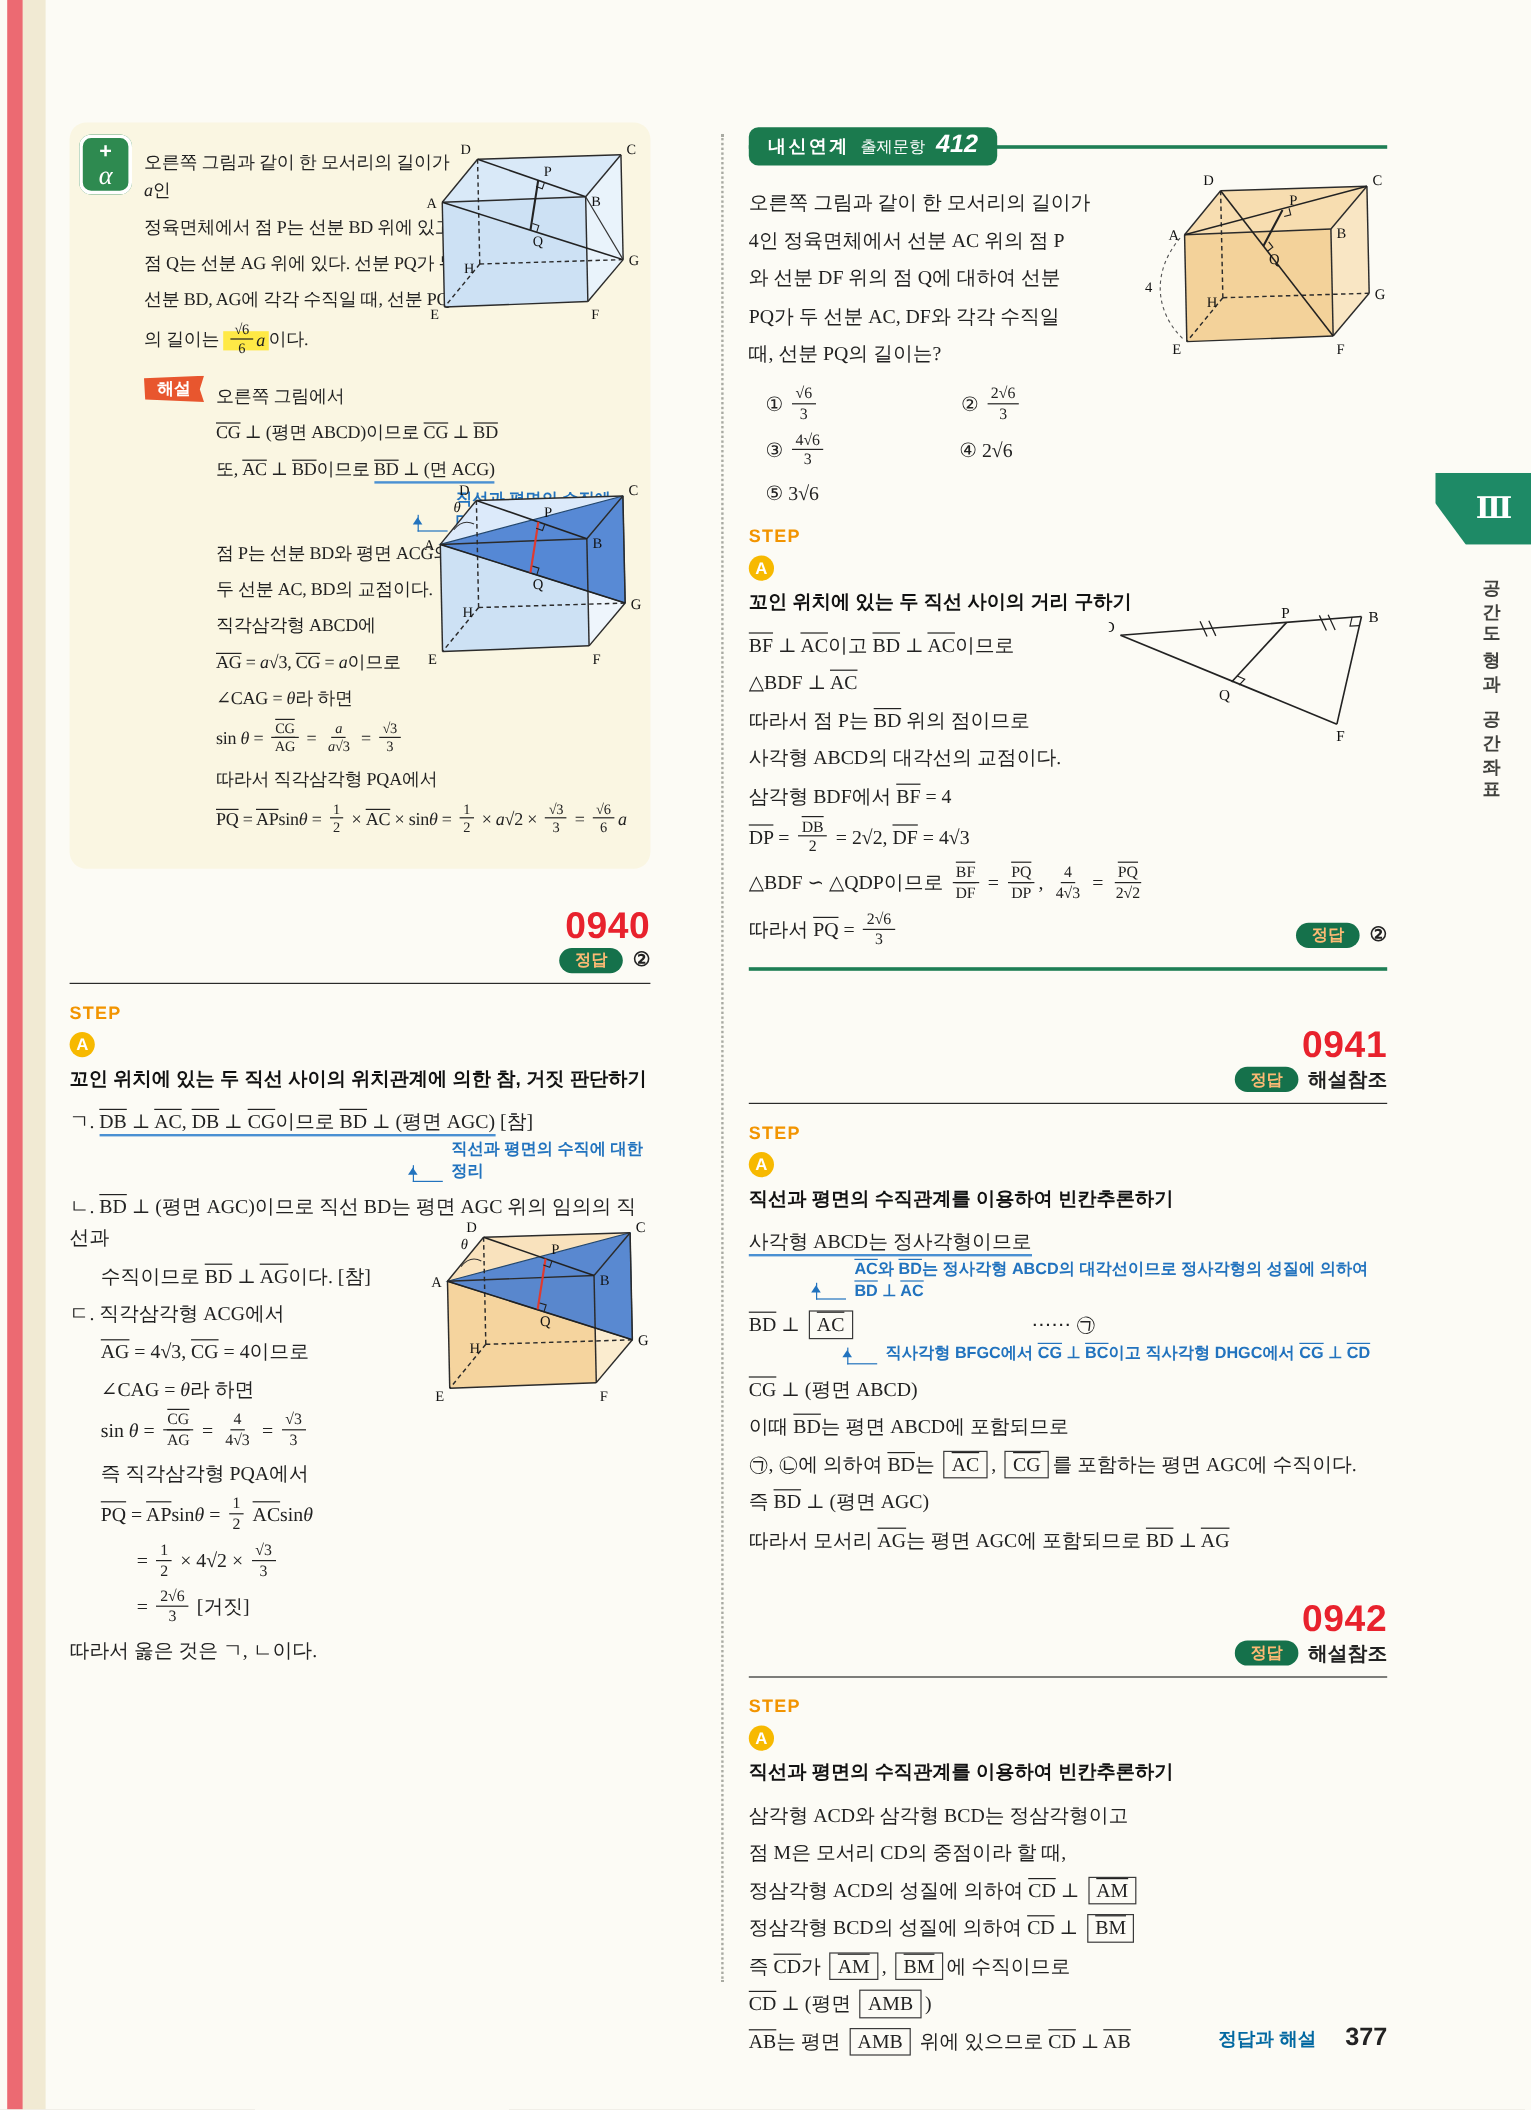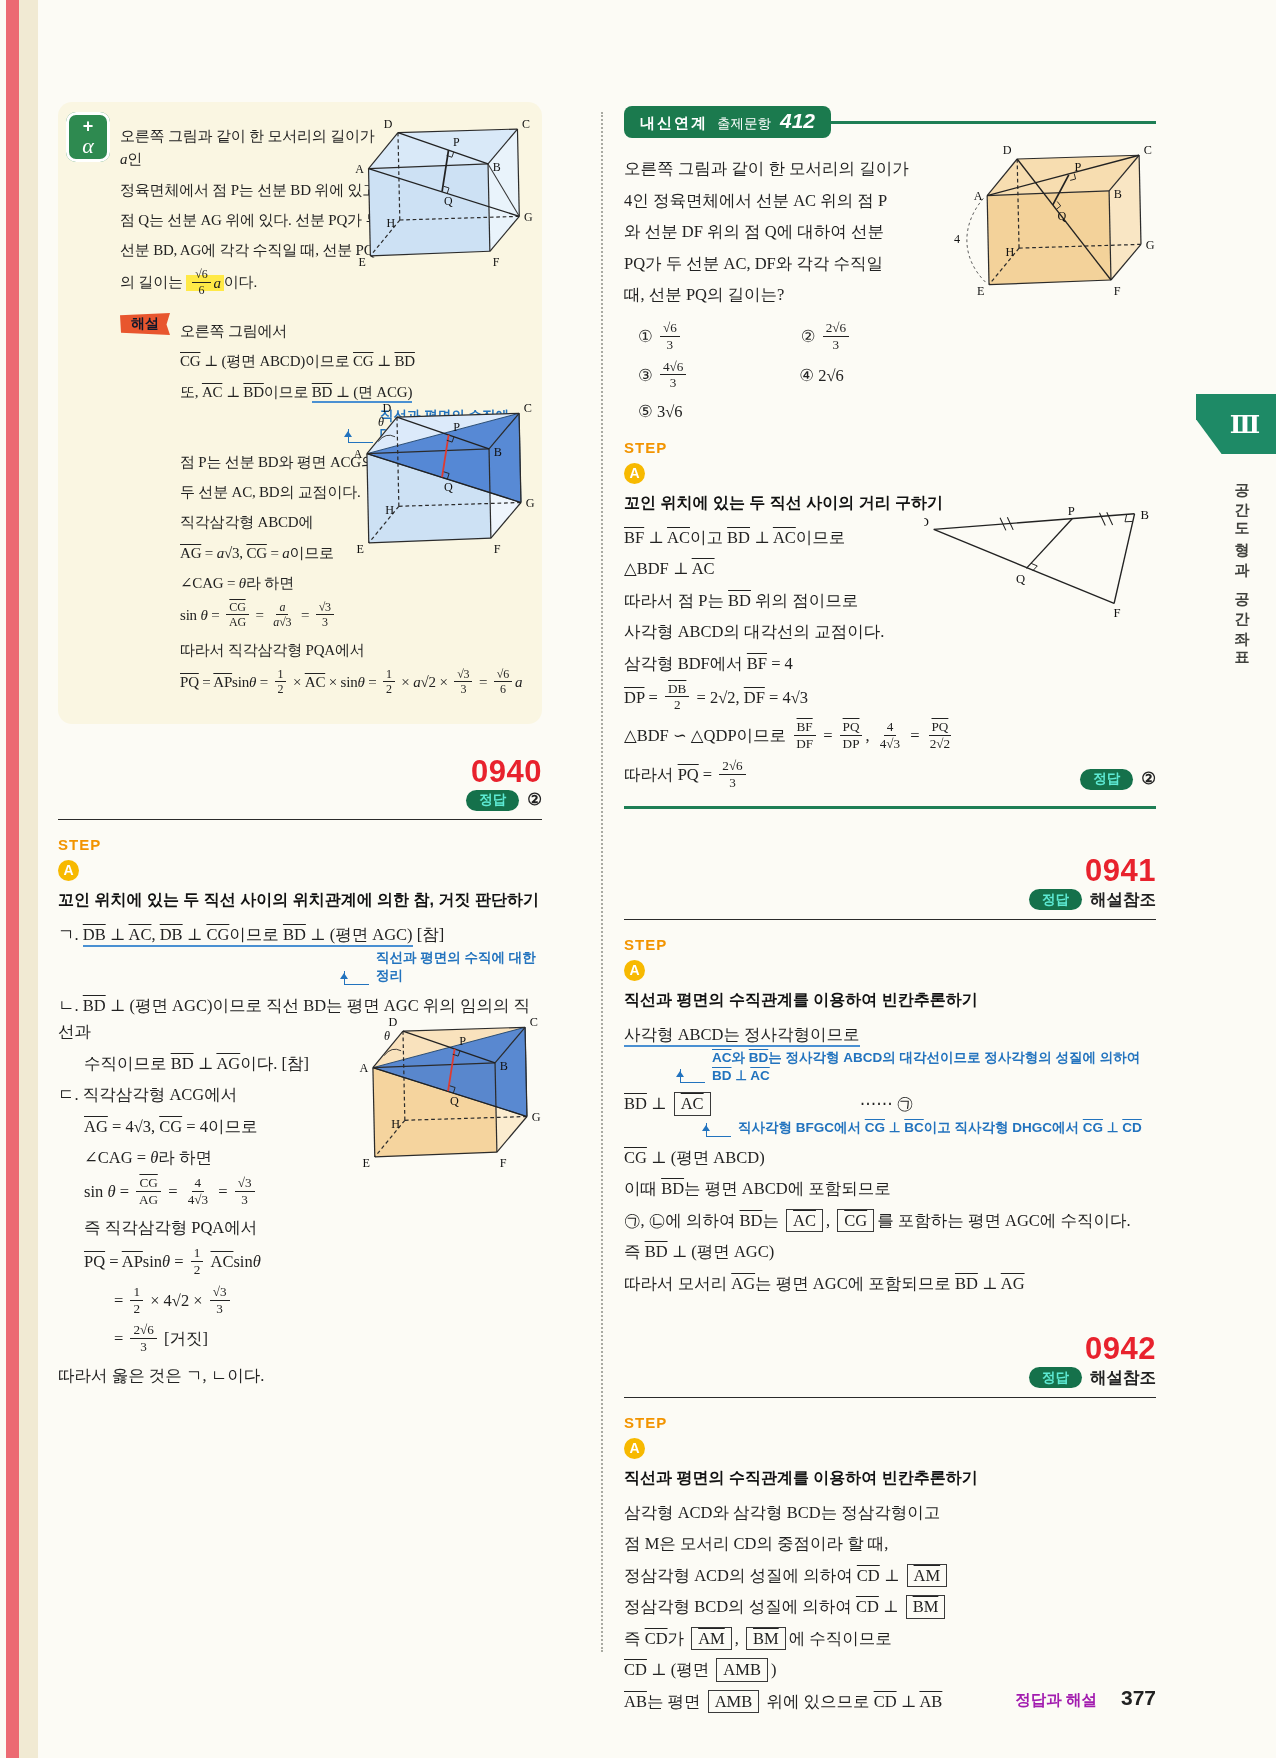--- a/index.html
+++ b/index.html
@@ -35,30 +35,30 @@
 
   
   .alpha-box{position:relative;background:#faf6e2;border-radius:14px;padding:16px 18px 18px 62px;
              min-height:486px;margin-bottom:30px;}
   .alpha-box .mline{font-size:15px;margin:7px 0;letter-spacing:-0.2px;}
   .alpha-icon{position:absolute;left:8px;top:10px;width:44px;height:50px;background:#2e8a50;
               border-radius:10px;color:#fff;box-shadow:0 0 0 3px #fff inset;text-align:center;line-height:1;}
   .alpha-icon .plus{display:block;font-size:18px;font-weight:bold;margin-top:5px;font-family:"Liberation Sans",sans-serif;}
   .alpha-icon .alp{display:block;font-size:22px;font-style:italic;margin-top:0px;}
   .haeseol-row{display:flex;align-items:flex-start;gap:10px;margin-top:14px;}
-  .haeseol-badge{flex:none;background:#e8562e;color:#0f172a;font-family:"Liberation Sans",sans-serif;
+  .haeseol-badge{flex:none;background:#e8562e;color:#ffffff;font-family:"Liberation Sans",sans-serif;
         font-weight:bold;font-size:14px;padding:2px 11px;clip-path:polygon(0 10%,100% 0,93% 52%,100% 100%,2% 90%);}
   .fig{position:absolute;}
   .fig svg{display:block;}
 
   
   .prob-head{display:flex;align-items:flex-end;justify-content:space-between;margin-bottom:2px;flex-direction:column;}
   .prob-num{font-size:31px;font-weight:800;color:#e8222d;font-family:"Liberation Sans",sans-serif;letter-spacing:0.5px;}
   .ans-chip{display:flex;align-items:center;gap:8px;padding-bottom:6px;}
-  .chip{background:#15714b;color:#5eead4;border-radius:11px;padding:1.5px 13px;font-size:13.5px;
+  .chip{background:#15714b;color:#fdba74;border-radius:11px;padding:1.5px 13px;font-size:13.5px;
         font-family:"Liberation Sans",sans-serif;font-weight:bold;}
   .ans-val{font-size:16.5px;font-weight:bold;}
   .rule{border:none;border-top:1.7px solid #2a2a2a;margin:2px 0 14px;}
 
   .step{display:flex;align-items:flex-start;gap:7px;margin:12px 0 10px;font-family:"Liberation Sans",sans-serif;flex-direction:column;}
   .step-word{color:#f29400;font-weight:800;font-size:15px;letter-spacing:1px;padding-top:2px;}
   .scir{display:inline-flex;flex:none;width:21px;height:21px;border-radius:50%;background:#f7b900;color:#fff;
         font-weight:bold;align-items:center;justify-content:center;font-size:14px;}
   .step-title{font-weight:bold;font-size:16px;line-height:1.5;color:#111;}
 
@@ -75,21 +75,21 @@
   .ans-row{display:flex;justify-content:flex-end;align-items:center;gap:8px;margin-top:-30px;}
 
   
   .side-tab{position:absolute;left:1196px;top:394px;width:80px;height:60px;background:#1e8a66;
         clip-path:polygon(0 0,100% 0,100% 100%,32% 100%,0 42%);display:flex;align-items:center;
         justify-content:center;color:#fff;font-size:25px;font-weight:bold;padding-left:18px;box-sizing:border-box;}
   .side-title{position:absolute;left:1232px;top:472px;writing-mode:vertical-rl;font-size:15px;
         color:#40413d;letter-spacing:5px;font-family:"Liberation Sans",sans-serif;font-weight:bold;}
 
   .footer{position:absolute;left:624px;top:1686px;width:532px;text-align:right;}
-  .footer .flabel{font-size:15.5px;font-weight:bold;font-family:"Liberation Sans",sans-serif;color:#a21caf;}
+  .footer .flabel{font-size:15.5px;font-weight:bold;font-family:"Liberation Sans",sans-serif;color:#0369a1;}
   .footer .fpage{font-size:21px;font-weight:800;font-family:"Liberation Sans",sans-serif;margin-left:20px;}
 
   svg text{font-family:"Liberation Serif","DejaVu Serif",serif;font-size:13px;fill:#111;}
 </style>
 </head>
 <body>
 
 <div class="page">
   <div class="strip-red"></div>
   <div class="strip-cream"></div>

